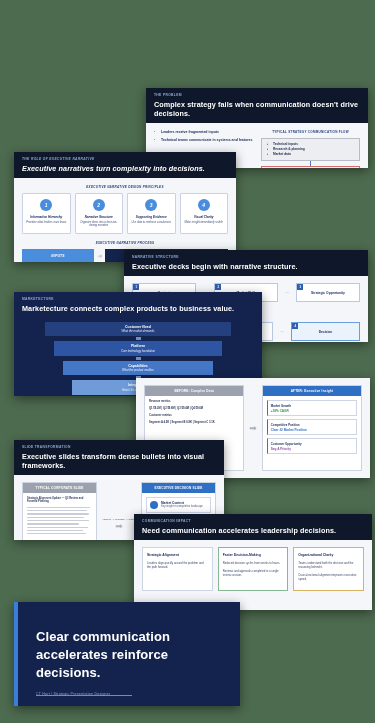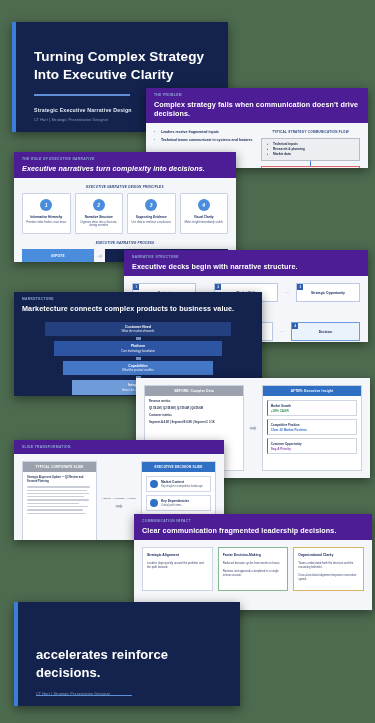--- a/index.html
+++ b/index.html
@@ -24,21 +24,21 @@
   .title-slide { padding: 26px 22px 0 22px; color: #fff; }
   .title-slide h1 { font-size: 13.5px; line-height: 1.35; font-weight: bold; letter-spacing: .1px; }
   .rule { width: 96px; height: 1.5px; background: #5f8fd6; margin: 10px 0 0 0; }
   .title-sub { font-size: 5.2px; font-weight: bold; color: #e3e9f5; margin-top: 11px; letter-spacing:.2px;}
   .title-foot { position: absolute; left: 22px; bottom: 10px; font-size: 3.6px; color: #8fa3c8; letter-spacing: .2px; }
 
   .closing h1 { font-size: 13px; line-height: 1.4; }
   .closing .rule { margin-top: 12px; }
 
   
-  .hdr { background: #4c1d95; padding: 5px 8px 5px 8px; }
+  .hdr { background: #0f172a; padding: 5px 8px 5px 8px; }
   .eyebrow { font-size: 3.3px; color: #8fa8d6; font-weight: bold; letter-spacing: .35px; text-transform: uppercase; }
   .hl { font-size: 7.2px; color: #fff; font-weight: bold; margin-top: 2.5px; letter-spacing: .1px; }
   .body { padding: 7px 8px; background: #f4f6fa; height: 100%; }
 
   .sec-lbl { font-size: 3px; font-weight: bold; color: #27407a; text-align: center; letter-spacing: .3px; text-transform: uppercase; margin-bottom: 4px; }
 
   
   .bullets { list-style: none; }
   .bullets li { font-size: 3.5px; color: #22305a; line-height: 1.5; margin-bottom: 3px; padding-left: 7px; position: relative; font-weight: bold;}
   .bullets li:before { content: "▪"; position: absolute; left: 0; color: #3b7dd8; font-size: 3.6px; }
@@ -100,30 +100,20 @@
   .ic.green { border-color: #86b894; }
   .ic.gold { border-color: #d8b363; }
   .ic h4 { font-size: 3.4px; color: #16265a; margin-bottom: 4px; }
   .ic p { font-size: 2.8px; color: #3c4a6d; line-height: 1.5; margin-bottom: 4px; }
 </style>
 </head>
 <body>
 
 <div id="stage">
 
-  <div class="slide navy title-slide" style="left:12px; top:22px; width:216px; height:110px;">
-    <div class="accent-bar"></div>
-    <h1>
-      <span>Turning Complex Strategy</span><br>
-      <span>Into Executive Clarity</span>
-    </h1>
-    <div class="rule"></div>
-    <div class="title-sub">Strategic Executive Narrative Design</div>
-    <div class="title-foot">CT Hart  |  Strategic Presentation Designer</div>
-  </div>
 
   <div class="slide" style="left:146px; top:88px; width:222px; height:80px;">
     <div class="hdr">
       <div class="eyebrow">The Problem</div>
       <div class="hl">Complex strategy fails when communication doesn't drive decisions.</div>
     </div>
     <div class="body" style="display:flex; gap:8px;">
       <ul class="bullets" style="flex:1;">
         <li>Leaders receive fragmented inputs</li>
         <li>Technical teams communicate in systems and features</li>
@@ -276,20 +266,21 @@
             <div class="v" style="color:#8a4fa8;">Seg A Priority</div>
           </div>
         </div>
       </div>
     </div>
   </div>
 
   <div class="slide" style="left:14px; top:440px; width:210px; height:100px;">
     <div class="hdr">
       <div class="eyebrow">Slide Transformation</div>
+      <div class="hl">Executive slides transform dense bullets into visual frameworks.</div>
     </div>
     <div class="body two">
       <div class="pane">
         <div class="pane-h h-gray">TYPICAL CORPORATE SLIDE</div>
         <div class="pane-b">
           <div style="font-size:2.6px;color:#2b3a5e;line-height:1.4;margin-bottom:3px;font-weight:bold;">Strategic Alignment Update — Q3 Review and Forward Planning</div>
           <div class="doc-line" style="width:97%"></div>
           <div class="doc-line" style="width:92%"></div>
           <div class="doc-line" style="width:95%"></div>
           <div class="doc-line" style="width:88%"></div>
@@ -326,21 +317,21 @@
 
           </div>
         </div>
       </div>
     </div>
   </div>
 
   <div class="slide" style="left:134px; top:514px; width:238px; height:96px;">
     <div class="hdr">
       <div class="eyebrow">Communication Impact</div>
-      <div class="hl">Clear communication fragmented leadership decisions.</div>
+      <div class="hl">Need communication accelerates leadership decisions.</div>
     </div>
     <div class="body">
       <div class="icards">
         <div class="ic">
           <h4>Strategic Alignment</h4>
           <p>Leaders align quickly around the problem and the path forward.</p>
         </div>
         <div class="ic green">
           <h4>Faster Decision-Making</h4>
           <p>Reduced decision cycles from weeks to hours.</p>
@@ -351,21 +342,21 @@
           <p>Teams understand both the decision and the reasoning behind it.</p>
           <p>Cross-functional alignment improves execution speed.</p>
         </div>
       </div>
     </div>
   </div>
 
   <div class="slide navy title-slide closing" style="left:14px; top:602px; width:226px; height:104px;">
     <div class="accent-bar"></div>
     <h1>
-      <br>
+      <span>Clear communication</span><br>
       <span>accelerates reinforce decisions.</span>
     </h1>
     <div class="rule"></div>
 
     <div class="title-foot">CT Hart  |  Strategic Presentation Designer</div>
   </div>
 
 </div>
 
 </body></html>

